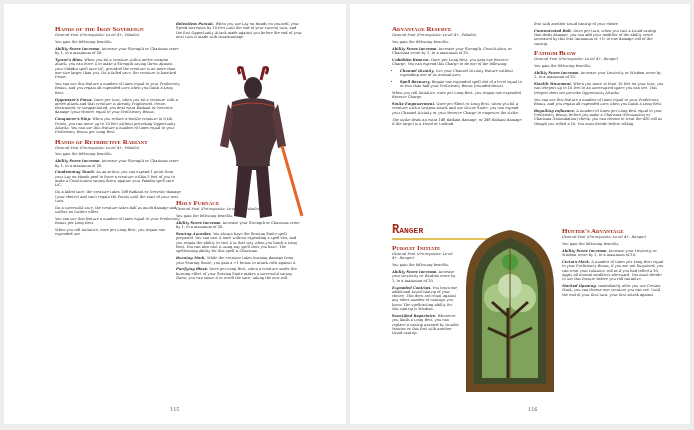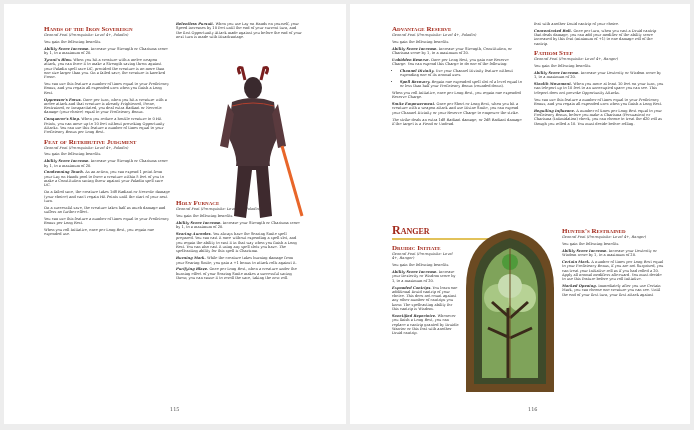--- a/index.html
+++ b/index.html
@@ -18,30 +18,30 @@
 .pnum{position:absolute;font-size:5px;color:#555;bottom:18px}
 .img-knight{position:absolute;left:198px;top:66px;width:110px;height:160px}
 .img-window{position:absolute;left:462px;top:228px;width:96px;height:164px}
 </style>
 </head>
 <body>
 
 <div class="page left"></div>
 <div class="page right"></div>
 
-<div class="col" id="l1" style="left:44px;top:22px;width:126px">
+<div class="col" id="l1" style="left:55px;top:22px;width:126px">
     <h2>Hands of the Iron Sovereign</h2>
     <p class="pre">General Feat (Prerequisite: Level 4+, Paladin)</p>
     <p>You gain the following benefits.</p>
     <p><b>Ability Score Increase.</b> Increase your Strength or Charisma score by 1, to a maximum of 20.</p>
     <p><b>Tyrant's Blow.</b> When you hit a creature with a melee weapon attack, you can force it to make a Strength saving throw against your Paladin spell save DC, provided the creature is no more than one size larger than you. On a failed save, the creature is knocked Prone.</p>
     <p>You can use this feature a number of times equal to your Proficiency Bonus, and you regain all expended uses when you finish a Long Rest.</p>
     <p><b>Oppressor's Focus.</b> Once per turn, when you hit a creature with a melee attack and that creature is already Frightened, Prone, Restrained, or Incapacitated, you deal extra Radiant or Necrotic damage (your choice) equal to your Proficiency Bonus.</p>
     <p><b>Conqueror's Step.</b> When you reduce a hostile creature to 0 Hit Points, you can move up to 10 feet without provoking Opportunity Attacks. You can use this feature a number of times equal to your Proficiency Bonus per Long Rest.</p>
-    <h2>Feat of Retributive Judgment</h2>
+    <h2>Hands of Retributive Radiant</h2>
     <p class="pre">General Feat (Prerequisite: Level 4+, Paladin)</p>
     <p>You gain the following benefits.</p>
     <p><b>Ability Score Increase.</b> Increase your Strength or Charisma score by 1, to a maximum of 20.</p>
     <p><b>Condemning Touch.</b> As an action, you can expend 1 point from your Lay on Hands pool to force a creature within 5 feet of you to make a Constitution saving throw against your Paladin spell save DC.</p>
     <p>On a failed save, the creature takes 1d8 Radiant or Necrotic damage (your choice) and can't regain Hit Points until the start of your next turn.</p>
     <p>On a successful save, the creature takes half as much damage and suffers no further effect.</p>
     <p>You can use this feature a number of times equal to your Proficiency Bonus per Long Rest.</p>
     <p>When you roll Initiative, once per Long Rest, you regain one expended use.</p>
   </div>
 <div class="col" id="l2" style="left:176px;top:22px;width:126px">
@@ -62,41 +62,41 @@
     <p><b>Unbidden Reserve.</b> Once per Long Rest, you gain one Reserve Charge. You can expend this Charge to do one of the following:</p>
     <ul>
       <li><b>Channel Divinity.</b> Use your Channel Divinity feature without expending one of its normal uses.</li>
       <li><b>Spell Recovery.</b> Regain one expended spell slot of a level equal to or less than half your Proficiency Bonus (rounded down).</li>
     </ul>
     <p>When you roll Initiative, once per Long Rest, you regain one expended Reserve Charge.</p>
     <p><b>Smite Empowerment.</b> Once per Short or Long Rest, when you hit a creature with a weapon attack and use Divine Smite, you can expend your Channel Divinity or your Reserve Charge to empower the strike.</p>
     <p>The strike deals an extra 1d8 Radiant damage, or 2d8 Radiant damage if the target is a Fiend or Undead.</p>
   </div>
 <div class="col" id="r1b" style="left:392px;top:222px;width:68px">
-    <h1 style="width: 130px;">Ranger</h1>
-    <h2>Druidic Initiate</h2>
+    <h1 style="width: 130px; font-family: Liberation Mono, monospace;">Ranger</h1>
+    <h2>Pursuit Initiate</h2>
     <p class="pre">General Feat (Prerequisite: Level 4+, Ranger)</p>
     <p>You gain the following benefits.</p>
     <p><b>Ability Score Increase.</b> Increase your Dexterity or Wisdom score by 1, to a maximum of 20.</p>
     <p><b>Expanded Cantrips.</b> You learn one additional Druid cantrip of your choice. This does not count against any other number of cantrips you know. The spellcasting ability for this cantrip is Wisdom.</p>
     <p><b>Sanctified Repertoire.</b> Whenever you finish a Long Rest, you can replace a cantrip granted by Druidic Warrior or this feat with another Druid cantrip.</p>
   </div>
 <div class="col" id="r2" style="left:534px;top:22px;width:130px">
     <p>feat with another Druid cantrip of your choice.</p>
     <p><b>Concentrated Bolt.</b> Once per turn, when you cast a Druid cantrip that deals damage, you can add your modifier of the ability score increased by this feat (minimum of +1) to one damage roll of the cantrip.</p>
-    <h2>Fathom Step</h2>
+    <h2>Fathom Blow</h2>
     <p class="pre">General Feat (Prerequisite: Level 4+, Ranger)</p>
     <p>You gain the following benefits.</p>
     <p><b>Ability Score Increase.</b> Increase your Dexterity or Wisdom score by 1, to a maximum of 20.</p>
     <p><b>Stealth Movement.</b> When you move at least 10 feet on your turn, you can teleport up to 10 feet to an unoccupied space you can see. This teleport does not provoke Opportunity Attacks.</p>
     <p>You can use this feature a number of times equal to your Proficiency Bonus, and you regain all expended uses when you finish a Long Rest.</p>
     <p><b>Beguiling Influence.</b> A number of times per Long Rest equal to your Proficiency Bonus, before you make a Charisma (Persuasion) or Charisma (Intimidation) check, you can choose to treat the d20 roll as though you rolled a 10. You must decide before rolling.</p>
   </div>
 <div class="col" id="r2b" style="left:562px;top:224px;width:104px">
-    <h2>Hunter's Restrained</h2>
+    <h2>Hunter's Advantage</h2>
     <p class="pre">General Feat (Prerequisite: Level 4+, Ranger)</p>
     <p>You gain the following benefits.</p>
     <p><b>Ability Score Increase.</b> Increase your Dexterity or Wisdom score by 1, to a maximum of 20.</p>
     <p><b>Certain Mark.</b> A number of times per Long Rest equal to your Proficiency Bonus, if you are not Surprised, you can treat your Initiative roll as if you had rolled a 20. Apply all normal modifiers afterward. You must decide to use this feature before you roll Initiative.</p>
     <p><b>Marked Opening.</b> Immediately after you use Certain Mark, you can choose one creature you can see. Until the end of your first turn, your first attack against</p>
   </div>
 
 <svg class="img-knight" viewBox="0 0 110 160">
  <path d="M42 8 Q38 0 44 2 L47 14 M68 8 Q72 0 66 2 L63 14" stroke="#7a1f1f" stroke-width="3" fill="none"></path>
  <ellipse cx="55" cy="22" rx="9" ry="11" fill="#3a2a2e"></ellipse>

